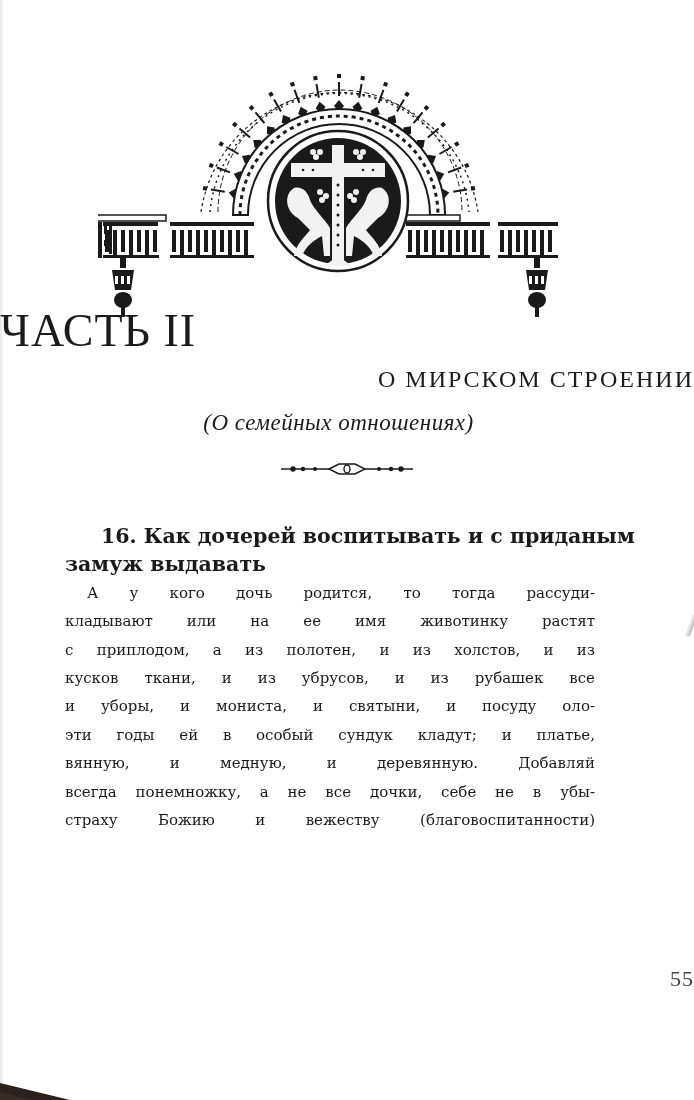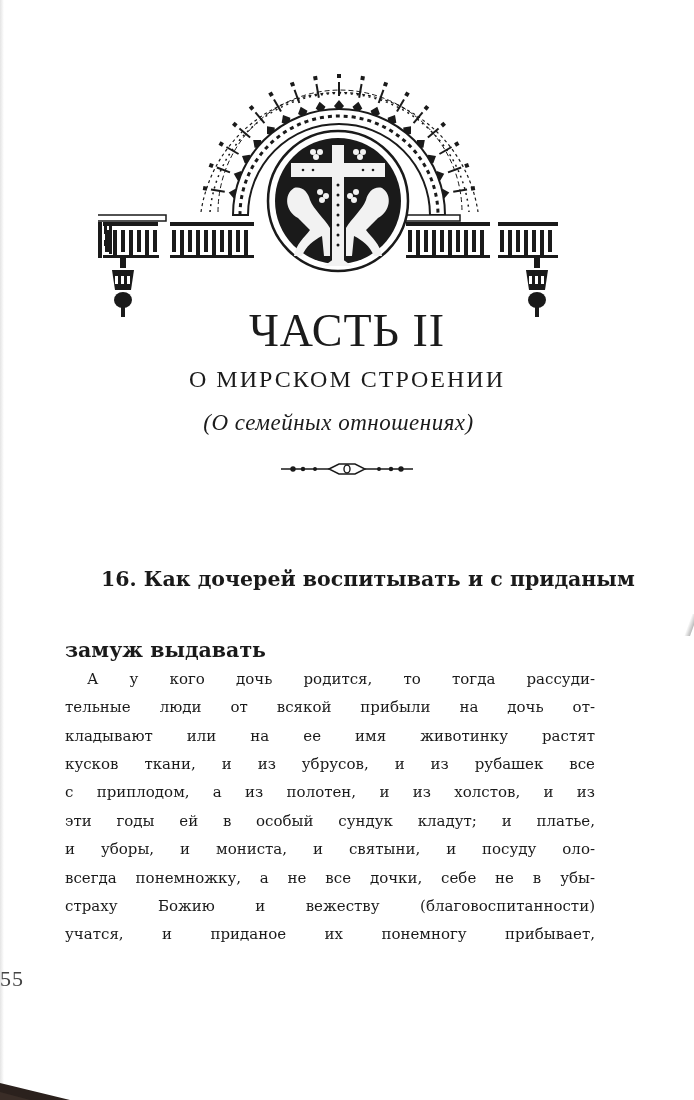--- a/index.html
+++ b/index.html
@@ -8,42 +8,42 @@
     font-family: "DejaVu Serif", "Liberation Serif", serif; color: #1a1a1a;
   }
   .page-edge-left { position: absolute; left: 0; top: 0; width: 4px; height: 1100px; background: linear-gradient(to right, #e4e4e4, #ffffff); }
   .corner-shadow { position: absolute; left: 0; top: 1083px; width: 0; height: 0; border-bottom: 17px solid #2b211d; border-right: 70px solid transparent; }
   .corner-shadow2 { position: absolute; left: 0; top: 1092px; width: 0; height: 0; border-bottom: 8px solid #3a2d27; border-right: 30px solid transparent; }
   .edge-mark { position: absolute; left: 688px; top: 614px; width: 6px; height: 22px; background: linear-gradient(to right, #ffffff, #b8b8b8); transform: skewX(-20deg); }
 
   .ornament { position: absolute; left: 98px; top: 60px; width: 480px; height: 270px; }
 
   .part-title {
-    position: absolute; left: 0; width: 694px; top: 304px; text-align: center;
+    position: absolute; left: 0; width: 694px; top: 304px; 
     font-family: "Liberation Serif", serif; font-size: 46px; letter-spacing: 1px; color: #1b1b1b;
   }
   .section-title {
-    position: absolute; left: 0; width: 694px; top: 366px; text-align: center;
+    position: absolute; left: 0; width: 694px; top: 366px; text-align: right;
     font-family: "Liberation Serif", serif; font-size: 24px; letter-spacing: 2px; color: #1b1b1b;
   }
   .subtitle {
     position: absolute; left: 0; width: 677px; top: 410px; text-align: center;
     font-family: "Liberation Serif", serif; font-style: italic; font-size: 23px; letter-spacing: 0.5px; color: #1b1b1b;
   }
   .divider { position: absolute; left: 281px; top: 462px; width: 132px; height: 14px; }
 
   .text-block { position: absolute; left: 65px; top: 522px; width: 530px; }
   .line { height: 28.4px; font-size: 15px; line-height: 28.4px; white-space: nowrap; color: #1a1a1a; }
   .line.justify { text-align: justify; text-align-last: justify; }
-  .heading { font-weight: bold; font-size: 20.5px; margin-top: 43px; }
+  .heading { font-weight: bold; font-size: 20.5px; }
   .indent-h { padding-left: 36px; }
   .indent-p { padding-left: 22px; }
 
   .page-number {
-    position: absolute; left: 0; width: 694px; top: 966px; text-align: left;
+    position: absolute; left: 0; width: 694px; top: 966px; text-align: right;
     font-family: "Liberation Serif", serif; font-size: 22px; color: #444; letter-spacing: 1px;
   }
 </style>
 </head>
 <body>
 
 <div class="page-edge-left"></div>
 <div class="edge-mark"></div>
 
 <svg class="ornament" viewBox="0 0 480 270" xmlns="http://www.w3.org/2000/svg">
@@ -227,27 +227,26 @@
       <circle cx="120" cy="7" r="2"></circle>
     <polygon points="48,7 58,2 74,2 84,7 74,12 58,12" fill="#ffffff"></polygon>
     <ellipse cx="66" cy="7" rx="3" ry="4" fill="#ffffff"></ellipse>
   </g>
 </svg>
 
 <div class="text-block">
   <div class="line heading indent-h">16. Как дочерей воспитывать и с приданым</div>
   <div class="line heading">замуж выдавать</div>
   <div class="line justify indent-p">А у кого дочь родится, то тогда рассуди-</div>
-  <div class="line justify">тельные люди от всякой прибыли на дочь от-</div>
   <div class="line justify">кладывают или на ее имя животинку растят</div>
+  <div class="line justify">с приплодом, а из полотен, и из холстов, и из</div>
   <div class="line justify">кусков ткани, и из убрусов, и из рубашек все</div>
-  <div class="line justify">с приплодом, а из полотен, и из холстов, и из</div>
+  <div class="line justify">и уборы, и мониста, и святыни, и посуду оло-</div>
   <div class="line justify">эти годы ей в особый сундук кладут; и платье,</div>
-  <div class="line justify">и уборы, и мониста, и святыни, и посуду оло-</div>
+  <div class="line justify">вянную, и медную, и деревянную. Добавляй</div>
   <div class="line justify">всегда понемножку, а не все дочки, себе не в убы-</div>
   <div class="line justify">страху Божию и вежеству (благовоспитанности)</div>
-  <div class="line justify">учатся, и приданое их понемногу прибывает,</div>
 </div>
 
 <div class="page-number">55</div>
 
 <div class="corner-shadow"></div>
 <div class="corner-shadow2"></div>
 
 </body></html>

